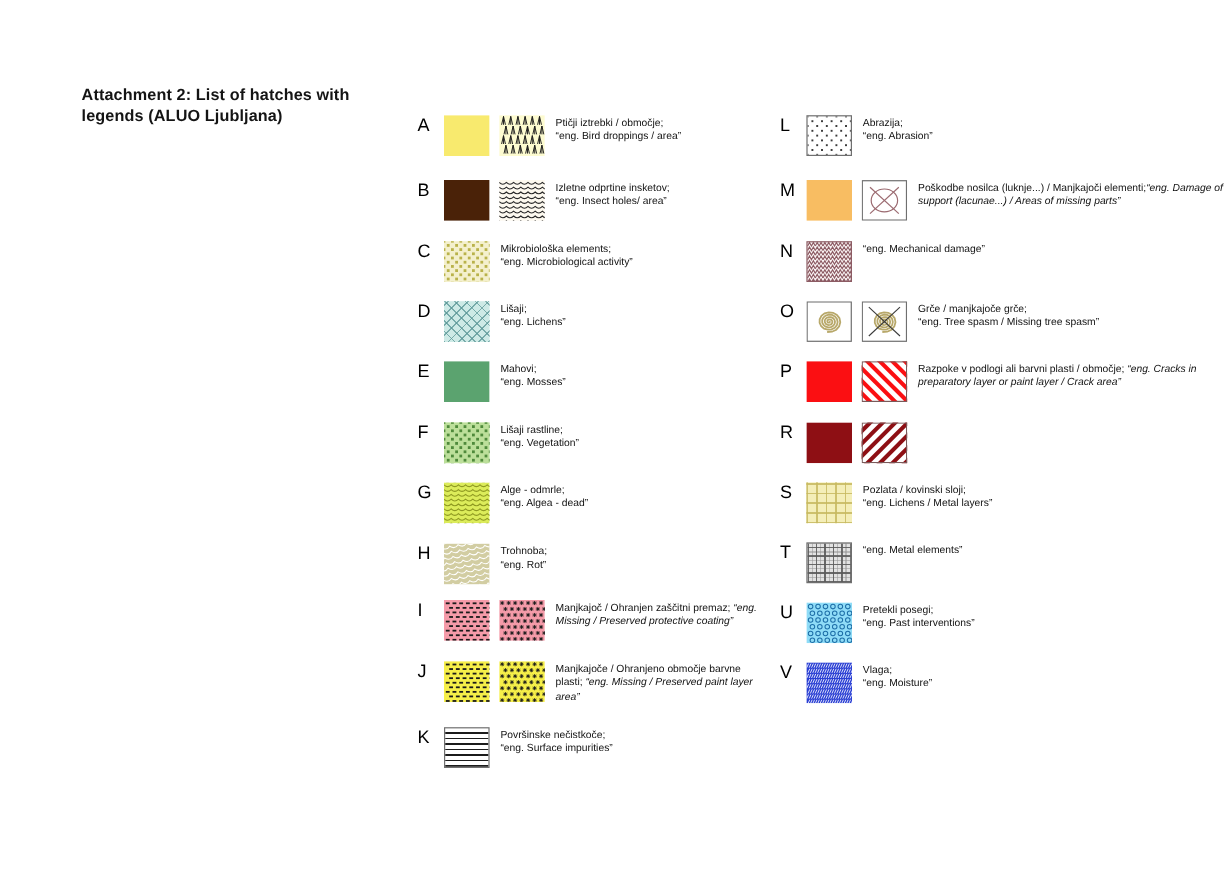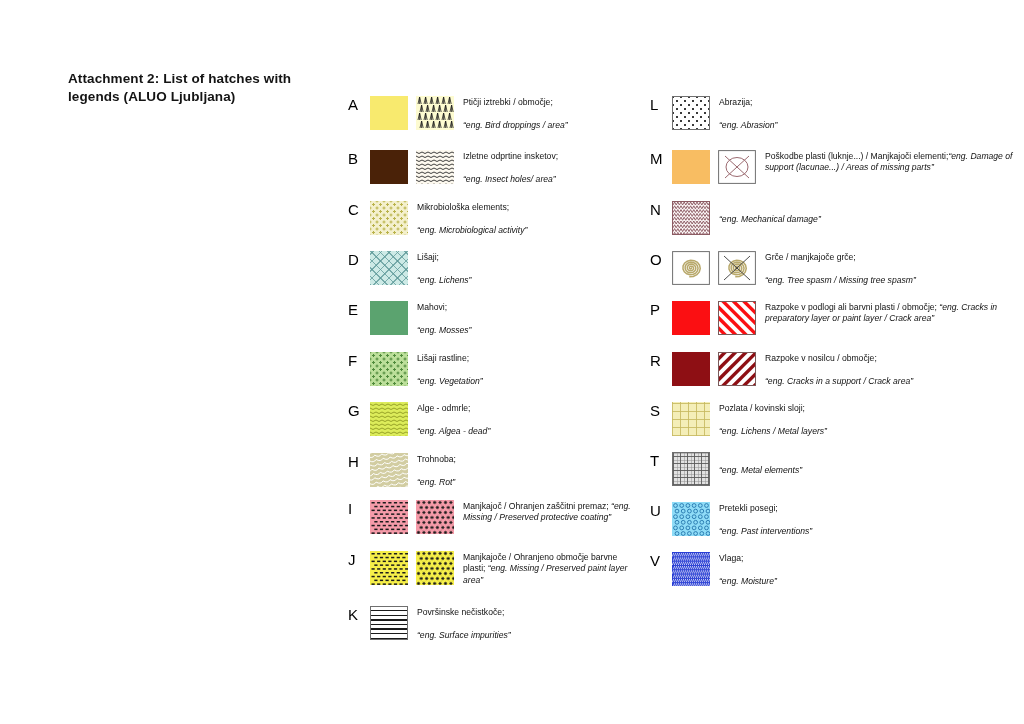--- a/index.html
+++ b/index.html
@@ -57,21 +57,21 @@
 
   .labels{
     margin-left:9px;
     flex:1 1 auto;
     font-size:8.6px;
     line-height:1.32;
     color:#111;
     padding-top:1px;
   }
   .lab-sl{display:block;}
-  .lab-en{display:block;font-style:italic;margin-top:12px;}
+  .lab-en{display:block;}
   .lab-mixed{display:block;}
   .lab-mixed .it{font-style:italic;}
   
   .p-dots-olive{
     background-color:#f4f0cd;
     background-image:radial-gradient(#b9b24a 1.1px, transparent 1.2px),
                      radial-gradient(#b9b24a 1.1px, transparent 1.2px);
     background-size:7px 7px,7px 7px;
     background-position:0 0,3.5px 3.5px;
   }
@@ -1082,21 +1082,21 @@
           <span class="sw" style="flex:0 0 38px">
             <svg width="38" height="34" viewBox="0 0 38 34" preserveAspectRatio="none">
               <rect x=".6" y=".6" width="36.8" height="32.8" fill="#ffffff" stroke="#6f6f6f" stroke-width="1"></rect>
               <ellipse cx="19" cy="17" rx="11" ry="9.5" fill="none" stroke="#9b6a70" stroke-width="1"></ellipse>
               <line x1="7" y1="6" x2="31" y2="28" stroke="#9b6a70" stroke-width="1"></line>
               <line x1="31" y1="6" x2="7" y2="28" stroke="#9b6a70" stroke-width="1"></line>
             </svg>
           </span>
         </div>
         <div class="labels">
-          <span class="lab-mixed"><span>Poškodbe plasti (luknje...) / Manjkajoči elementi;</span><span class="it">“eng. Damage of support  (lacunae...) / Areas of missing parts”</span></span>
+          <span class="lab-mixed"><span>Poškodbe nosilca (luknje...) / Manjkajoči elementi;</span><span class="it">“eng. Damage of support  (lacunae...) / Areas of missing parts”</span></span>
         </div>
       </div>
       <div class="row" style="position: absolute; top: 105px; left: 0px; right: 0px;">
         <div class="letter">N</div>
         <div class="swatches">
           <span class="sw" style="flex:0 0 38px">
             <svg width="38" height="34" viewBox="0 0 38 34" preserveAspectRatio="none" style="outline:1px solid #8c5b63;outline-offset:-1px">
               <rect width="38" height="34" fill="#fbf5f5"></rect>
               <path d="M1 4 L2.6 1 L4.2 4 L5.8 1 L7.4 4" stroke="#8c5b63" stroke-width=".95" fill="none"></path>
               <path d="M7.4 4 L9 1 L10.600000000000001 4 L12.2 1 L13.8 4" stroke="#8c5b63" stroke-width=".95" fill="none"></path>
@@ -1246,24 +1246,20 @@
                 <rect x="41.39999999999999" y="-30" width="3.4" height="100" fill="#8e0f14"></rect>
                 <rect x="48.79999999999999" y="-30" width="3.4" height="100" fill="#8e0f14"></rect>
                 <rect x="56.19999999999999" y="-30" width="3.4" height="100" fill="#8e0f14"></rect>
                 <rect x="63.59999999999999" y="-30" width="3.4" height="100" fill="#8e0f14"></rect>
                 <rect x="70.99999999999999" y="-30" width="3.4" height="100" fill="#8e0f14"></rect>
                 <rect x="78.39999999999999" y="-30" width="3.4" height="100" fill="#8e0f14"></rect>
               </g>
               <rect x=".5" y=".5" width="37" height="33" fill="none" stroke="#7a5a5a" stroke-width="1"></rect>
             </svg>
           </span>
-        </div>
-        <div class="labels">
-          <span class="lab-sl">Razpoke v nosilcu / območje;</span>
-          <span class="lab-en">“eng. Cracks in a support / Crack area”</span>
         </div>
       </div>
       <div class="row" style="position: absolute; top: 306px; left: 0px; right: 0px;">
         <div class="letter">S</div>
         <div class="swatches">
           <div class="sw p-grid-gold"></div>
         </div>
         <div class="labels">
           <span class="lab-sl">Pozlata / kovinski sloji;</span>
           <span class="lab-en">“eng. Lichens / Metal layers”</span>

